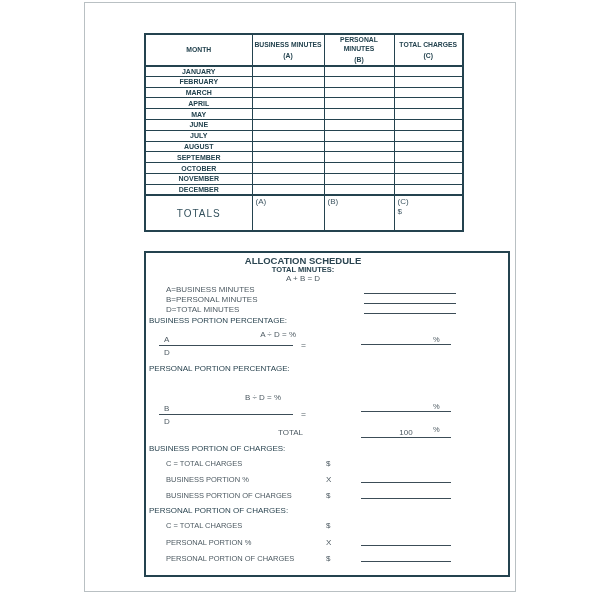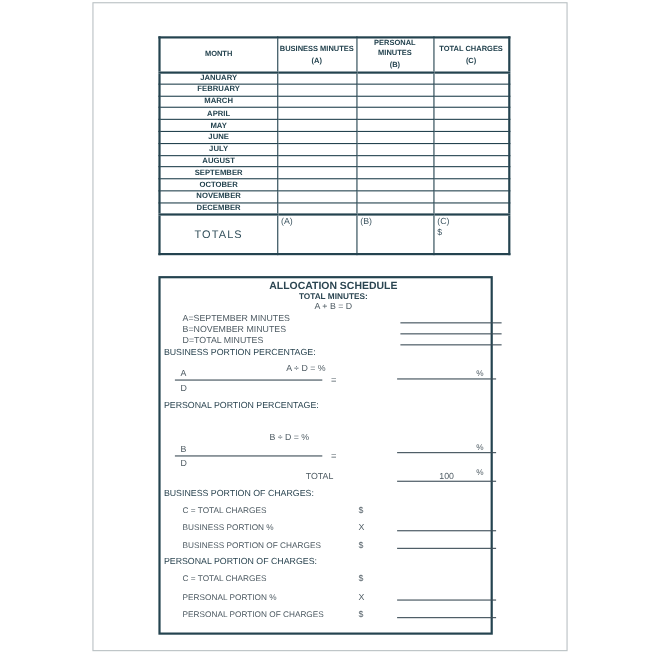--- a/index.html
+++ b/index.html
@@ -34,21 +34,21 @@
   th.c-c .col-code { margin-top:5px; }
   tr.month-row td { height:10.8px; }
   tr.month-row td.month-cell { font-size:7px; font-weight:bold; text-align:center; vertical-align:middle; }
   tr.totals-row td { height:36px; border-top:2px solid #24434f; vertical-align:top; }
   tr.totals-row td.totals-label { font-size:10px; letter-spacing:1px; text-align:center; vertical-align:middle; color:#33505c; }
   tr.totals-row td.totals-cell { font-size:8px; padding:1px 3px; color:#3d5561; }
   tr.totals-row td.totals-cell .cur { display:block; margin-top:1px; }
 
   
   .alloc {
-    position:absolute; left:59px; top:248px; width:304px; height:326px;
+    position:absolute; left:59px; top:248px; width:366px; height:326px;
     border:2px solid #24434f; color:#4d5a62;
   }
   .alloc .abs { position:absolute; }
   .a-center { left:0; width:314px; text-align:center; }
   .a-title   { font-size:9.5px; font-weight:bold; color:#2b4551; }
   .a-sub     { font-size:7.5px; font-weight:bold; color:#2b4551; }
   .a-formula { font-size:8px; color:#4d5a62; }
   .a-def     { font-size:8px; left:20px; }
   .a-head    { font-size:8px; font-weight:normal; color:#2b4551; left:3px; }
   .a-lbl     { font-size:7.5px; left:20px; }
@@ -160,23 +160,23 @@
           <td class="totals-cell"><span>(C)</span><span class="cur">$</span></td>
         </tr>
       </tbody>
     </table>
 
     <div class="alloc">
       <div class="abs a-center a-title" style="top:2px">ALLOCATION SCHEDULE</div>
       <div class="abs a-center a-formula" style="top:21px">A + B = D</div>
       <div class="abs a-center a-sub" style="top:12px">TOTAL MINUTES:</div>
 
-      <div class="abs a-def" style="top:32px">A=SEPTEMBER MINUTES</div>
+      <div class="abs a-def" style="top:32px">A=BUSINESS MINUTES</div>
       <div class="abs fill-line ln-def" style="top:40px"></div>
-      <div class="abs a-def" style="top:42px">B=NOVEMBER MINUTES</div>
+      <div class="abs a-def" style="top:42px">B=PERSONAL MINUTES</div>
       <div class="abs fill-line ln-def" style="top:50px"></div>
       <div class="abs a-def" style="top:52px">D=TOTAL MINUTES</div>
       <div class="abs fill-line ln-def" style="top:60px"></div>
 
       <div class="abs a-head" style="top:63px">BUSINESS PORTION PERCENTAGE:</div>
       <div class="abs a-fsmall" style="top:77px; left:60px; width:90px; text-align:right">A ÷ D = %</div>
       <div class="abs a-frac" style="top:82px">A</div>
       <div class="abs frac-bar" style="top:92px"></div>
       <div class="abs a-frac" style="top:95px">D</div>
       <div class="abs a-eq" style="top:87px">=</div>

